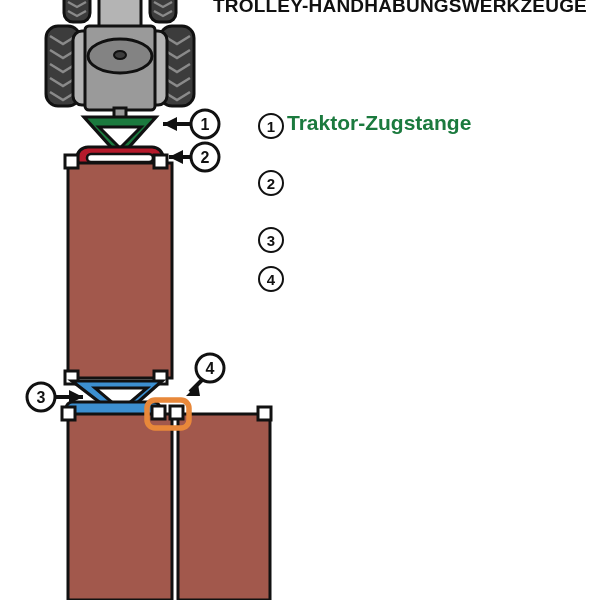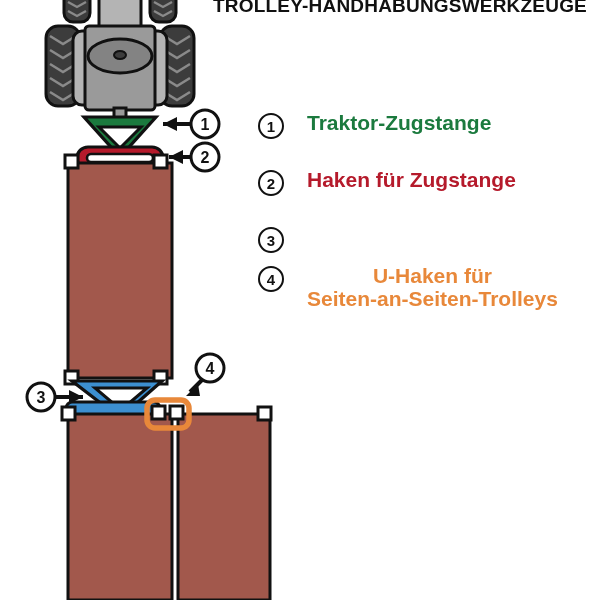--- a/index.html
+++ b/index.html
@@ -64,27 +64,26 @@
     align-items: center;
     justify-content: center;
     font-family: "Liberation Sans", sans-serif;
     font-size: 15px;
     font-weight: bold;
     color: #111111;
     background: #ffffff;
     margin-top: 1px;
   }
   .legend-label {
-    margin-left: 23px;
+    margin-left: 3px;
     font-family: "Liberation Sans", sans-serif;
     font-size: 21px;
     font-weight: bold;
     line-height: 1.08;
     white-space: pre-line;
-    text-align: center;
   }
   .r1 { margin-bottom: 30px; }
   .r2 { margin-bottom: 30px; }
   .r3 { margin-bottom: 12px; }
 </style>
 </head>
 <body>
 
 <div id="root">
 
@@ -196,28 +195,25 @@
 
   <div class="legend">
 
     <div class="legend-row r1">
       <div class="legend-badge">1</div>
       <div class="legend-label" style="color:#1B7A3E">Traktor-Zugstange</div>
     </div>
 
     <div class="legend-row r2">
       <div class="legend-badge">2</div>
-      <div class="legend-label" style="color:#B51A2B">Haken für Zugstange</div>
     </div>
 
     <div class="legend-row r3">
       <div class="legend-badge">3</div>
     </div>
 
     <div class="legend-row">
       <div class="legend-badge">4</div>
-      <div class="legend-label" style="color:#E8883A">U-Haken für
-Seiten-an-Seiten-Trolleys</div>
     </div>
 
   </div>
 
 </div>
 
 </body></html>

